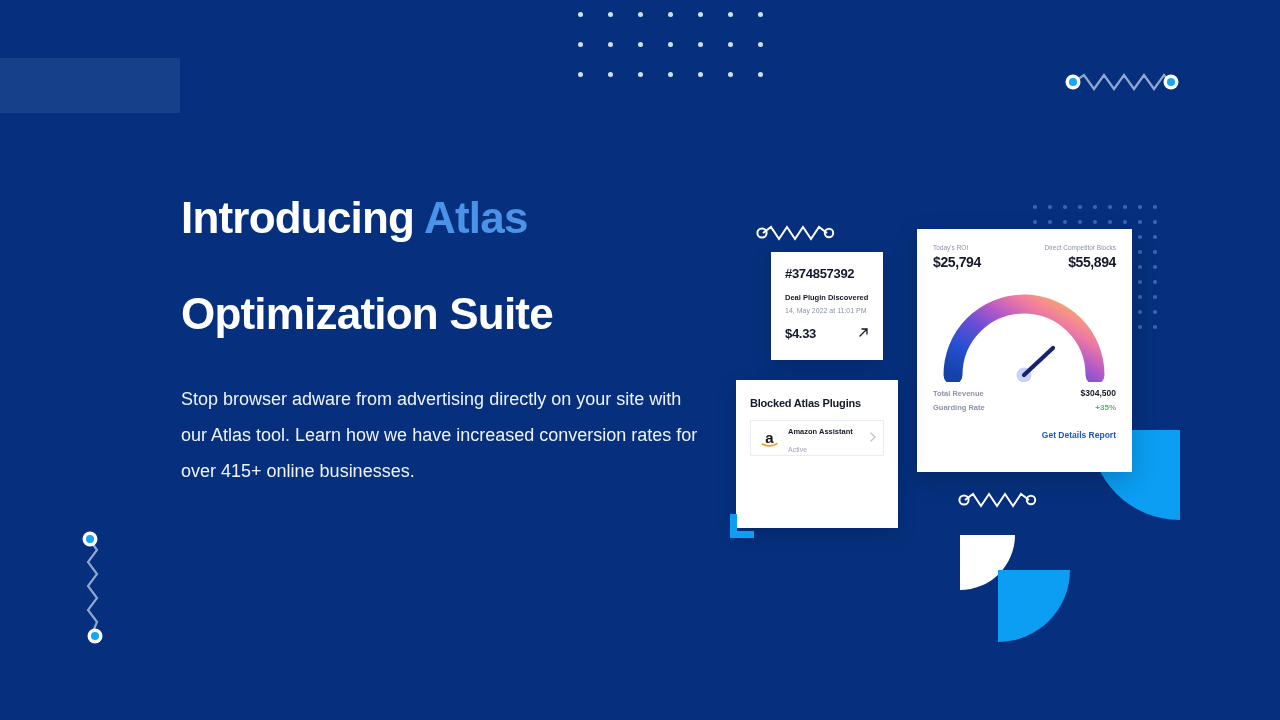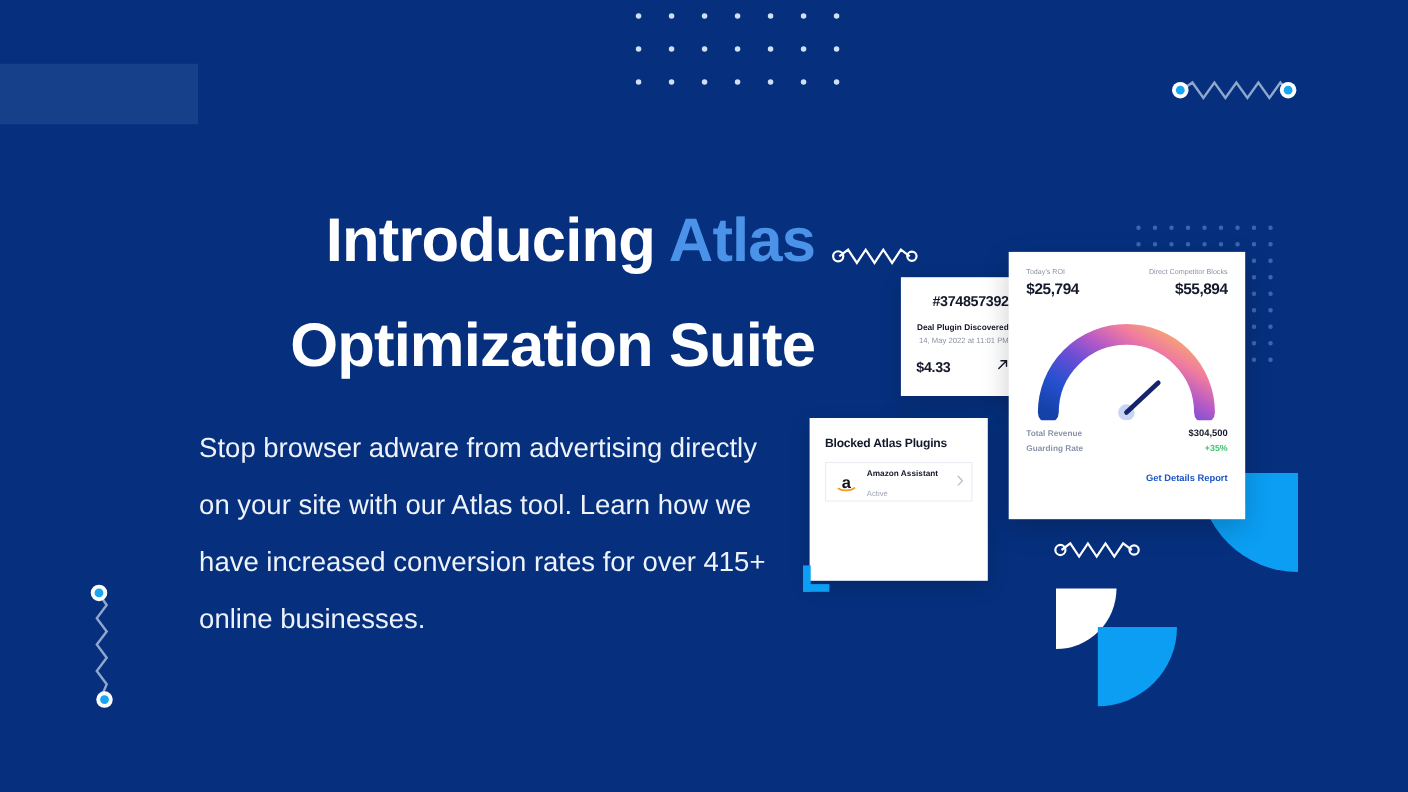--- a/index.html
+++ b/index.html
@@ -39,42 +39,41 @@
 
   .logo-row { display:flex; align-items:center; gap:14px; height:62px; }
   .logo-mark { width:52px; height:56px; flex:0 0 auto; }
   .logo-text {
     font-size:32px; font-weight:700; color:#ffffff; letter-spacing:-0.9px;
   }
   .logo-dot { color:#2f8fe8; }
 
   h1.headline {
     margin-top:44px;
-    font-size:56px; line-height:48px; font-weight:700;
-    color:#ffffff; letter-spacing:-0.8px;text-align:right;
+    font-size:44px; line-height:48px; font-weight:700;
+    color:#ffffff; letter-spacing:-0.8px;
   }
   h1.headline .accent { color:#4b93e8; }
 
   p.subcopy {
     margin-top:43px;
-    font-size:25px; line-height:52px; color:#eef3fb; font-weight:400;
+    font-size:18px; line-height:36px; color:#eef3fb; font-weight:400;
     width:530px;
   }
 
   
   #right { position:absolute; left:0; top:0; width:1280px; height:720px; }
 
   .card { position:absolute; background:#ffffff; }
 
   
   #txn-card {
-    left:819px; top:252px; width:112px; height:108px;
+    left:771px; top:252px; width:112px; height:108px;
     padding:14px 14px 0 14px;
     box-shadow:0 6px 18px rgba(0,0,0,0.18);
-    text-align:right;
   }
   #txn-card .txn-id { font-size:13px; font-weight:700; color:#14182b; letter-spacing:-0.3px; }
   #txn-card .txn-title { font-size:7.5px; font-weight:700; color:#14182b; margin-top:12px; }
   #txn-card .txn-date { font-size:7px; color:#8b93a7; margin-top:5px; }
   #txn-card .txn-foot { display:flex; align-items:center; justify-content:space-between; margin-top:10px; }
   #txn-card .txn-amt { font-size:13px; font-weight:700; color:#14182b; letter-spacing:-0.3px; }
   #txn-card .txn-arrow { color:#14182b; }
 
   
   #plugins-card {

